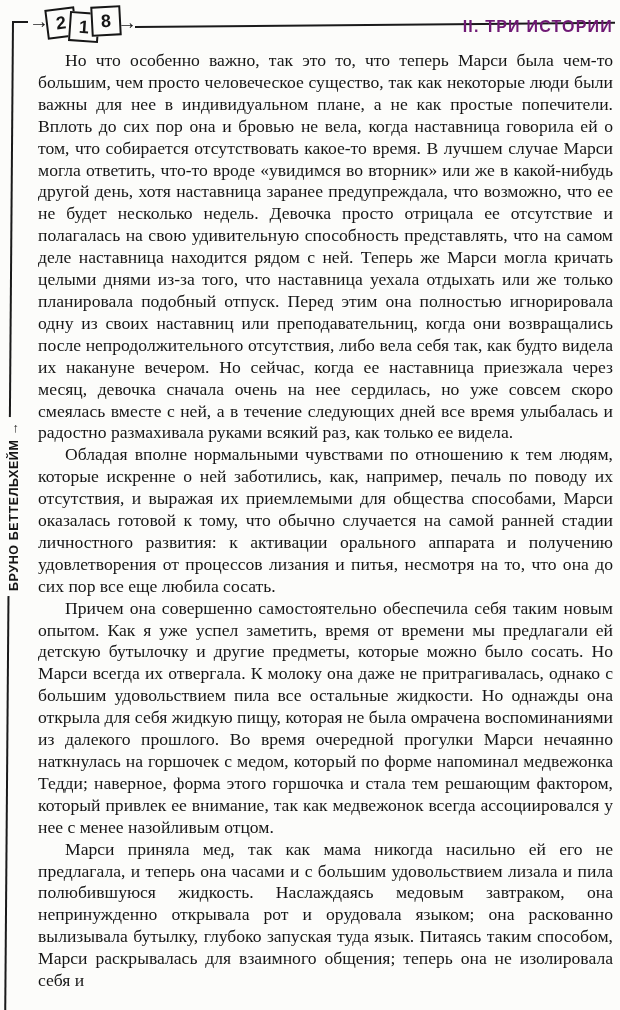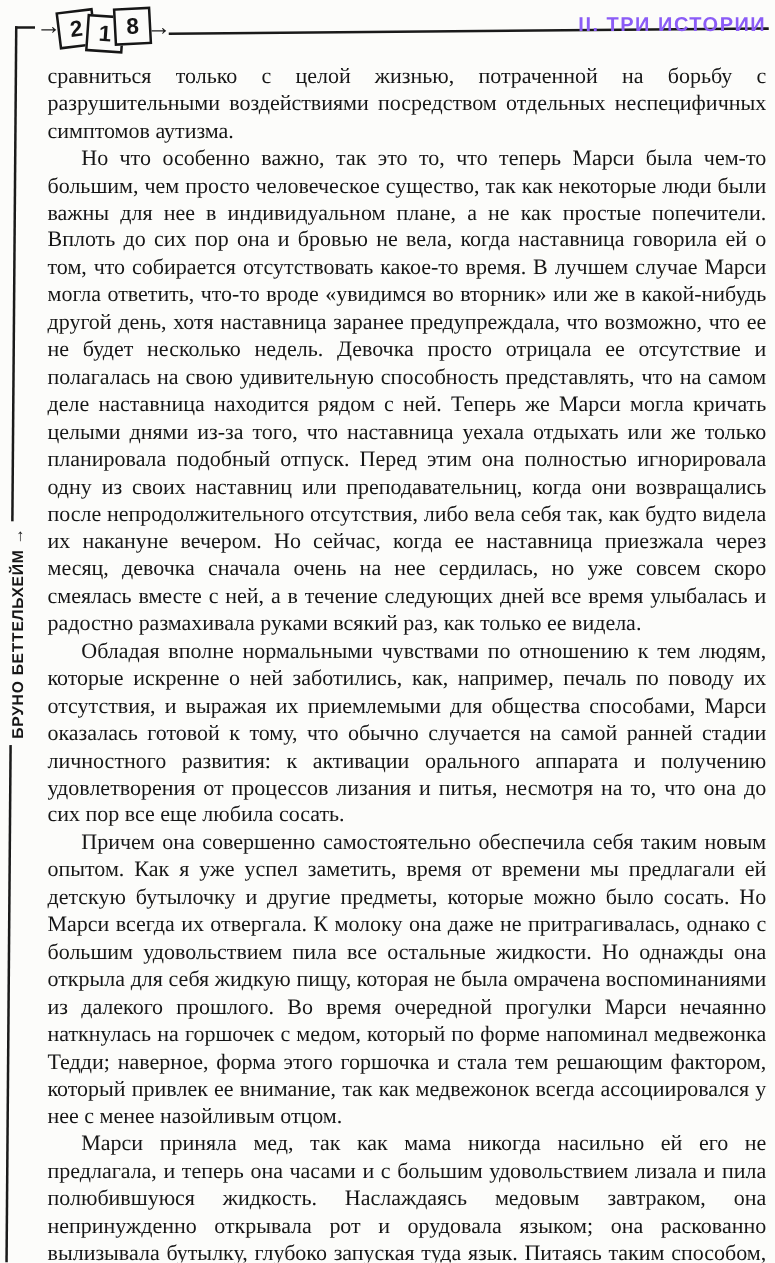--- a/index.html
+++ b/index.html
@@ -40,24 +40,24 @@
     border:2.4px solid #161616;background:#fcfcfa;
     display:flex;align-items:center;justify-content:center;
     font-family:"Liberation Sans",sans-serif;
     font-size:18px;font-weight:700;
   }
   .digit-box.d0{left:46px;top:8px;transform:rotate(-7deg);z-index:1;}
   .digit-box.d1{left:69px;top:12px;transform:rotate(4deg);z-index:2;}
   .digit-box.d2{left:91px;top:6px;transform:rotate(-3deg);z-index:3;}
   
   .chapter{
-    position:absolute;right:7px;top:12px;
+    position:absolute;right:7px;top:18px;
     font-family:"Liberation Sans",sans-serif;
     font-size:16px;font-weight:700;letter-spacing:1.2px;
-    color:#8b5cf6;white-space:nowrap;
+    color:#701a75;white-space:nowrap;
   }
   
   .author-zone{
     position:absolute;left:-1px;top:421px;width:30px;height:170px;
     display:flex;align-items:center;justify-content:center;
     z-index:5;
   }
   .author-inner{
     transform:rotate(-90deg);
     white-space:nowrap;
@@ -105,20 +105,19 @@
   <div class="chapter">II. ТРИ ИСТОРИИ</div>
 
   <aside class="author-zone">
     <span class="author-inner">
       <span>БРУНО БЕТТЕЛЬХЕЙМ</span>
       <span class="arrow">→</span>
     </span>
   </aside>
 
   <main class="body-text">
-      <p class="para no-indent">сравниться только с целой жизнью, потраченной на борьбу с разрушительными воздействиями посредством отдельных неспецифичных симптомов аутизма.</p>
       <p class="para">Но что особенно важно, так это то, что теперь Марси была чем-то большим, чем просто человеческое существо, так как некоторые люди были важны для нее в индивидуальном плане, а не как простые попечители. Вплоть до сих пор она и бровью не вела, когда наставница говорила ей о том, что собирается отсутствовать какое-то время. В лучшем случае Марси могла ответить, что-то вроде «увидимся во вторник» или же в какой-нибудь другой день, хотя наставница заранее предупреждала, что возможно, что ее не будет несколько недель. Девочка просто отрицала ее отсутствие и полагалась на свою удивительную способность представлять, что на самом деле наставница находится рядом с ней. Теперь же Марси могла кричать целыми днями из-за того, что наставница уехала отдыхать или же только планировала подобный отпуск. Перед этим она полностью игнорировала одну из своих наставниц или преподавательниц, когда они возвращались после непродолжительного отсутствия, либо вела себя так, как будто видела их накануне вечером. Но сейчас, когда ее наставница приезжала через месяц, девочка сначала очень на нее сердилась, но уже совсем скоро смеялась вместе с ней, а в течение следующих дней все время улыбалась и радостно размахивала руками всякий раз, как только ее видела.</p>
       <p class="para">Обладая вполне нормальными чувствами по отношению к тем людям, которые искренне о ней заботились, как, например, печаль по поводу их отсутствия, и выражая их приемлемыми для общества способами, Марси оказалась готовой к тому, что обычно случается на самой ранней стадии личностного развития: к активации орального аппарата и получению удовлетворения от процессов лизания и питья, несмотря на то, что она до сих пор все еще любила сосать.</p>
       <p class="para">Причем она совершенно самостоятельно обеспечила себя таким новым опытом. Как я уже успел заметить, время от времени мы предлагали ей детскую бутылочку и другие предметы, которые можно было сосать. Но Марси всегда их отвергала. К молоку она даже не притрагивалась, однако с большим удовольствием пила все остальные жидкости. Но однажды она открыла для себя жидкую пищу, которая не была омрачена воспоминаниями из далекого прошлого. Во время очередной прогулки Марси нечаянно наткнулась на горшочек с медом, который по форме напоминал медвежонка Тедди; наверное, форма этого горшочка и стала тем решающим фактором, который привлек ее внимание, так как медвежонок всегда ассоциировался у нее с менее назойливым отцом.</p>
       <p class="para">Марси приняла мед, так как мама никогда насильно ей его не предлагала, и теперь она часами и с большим удовольствием лизала и пила полюбившуюся жидкость. Наслаждаясь медовым завтраком, она непринужденно открывала рот и орудовала языком; она раскованно вылизывала бутылку, глубоко запуская туда язык. Питаясь таким способом, Марси раскрывалась для взаимного общения; теперь она не изолировала себя и</p>
     </main>
 
 </div>
 
 </body></html>

